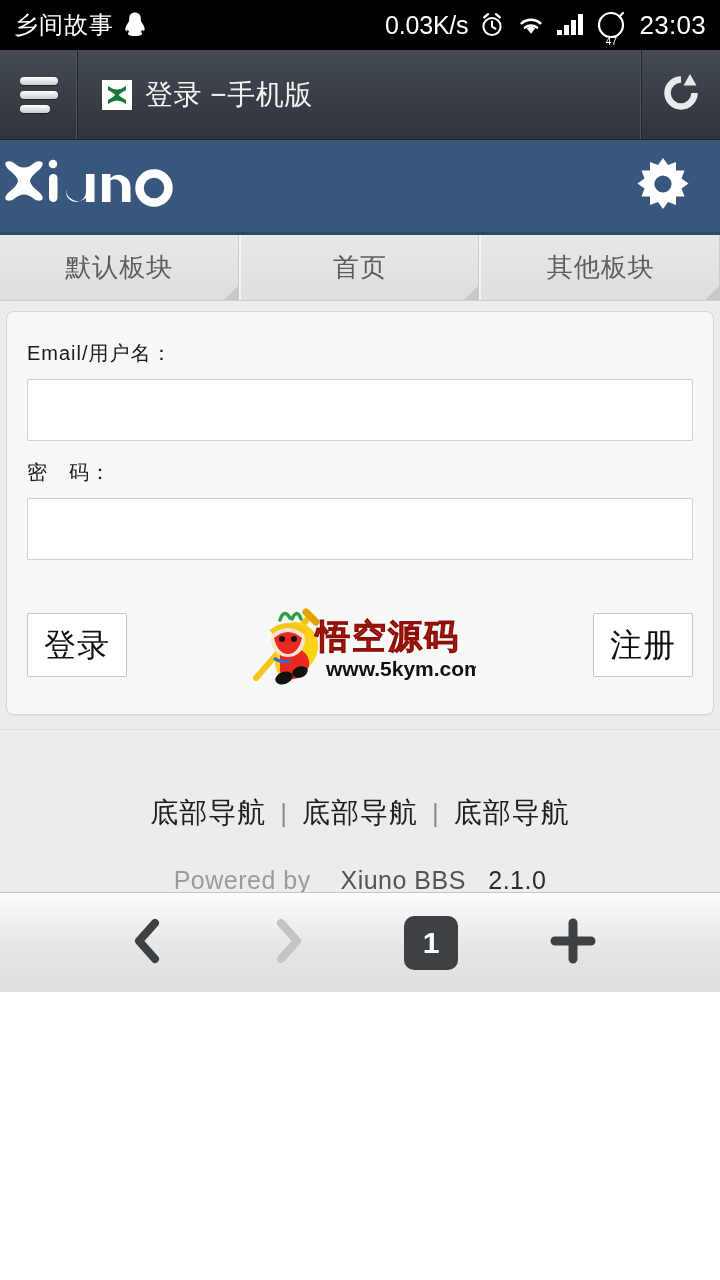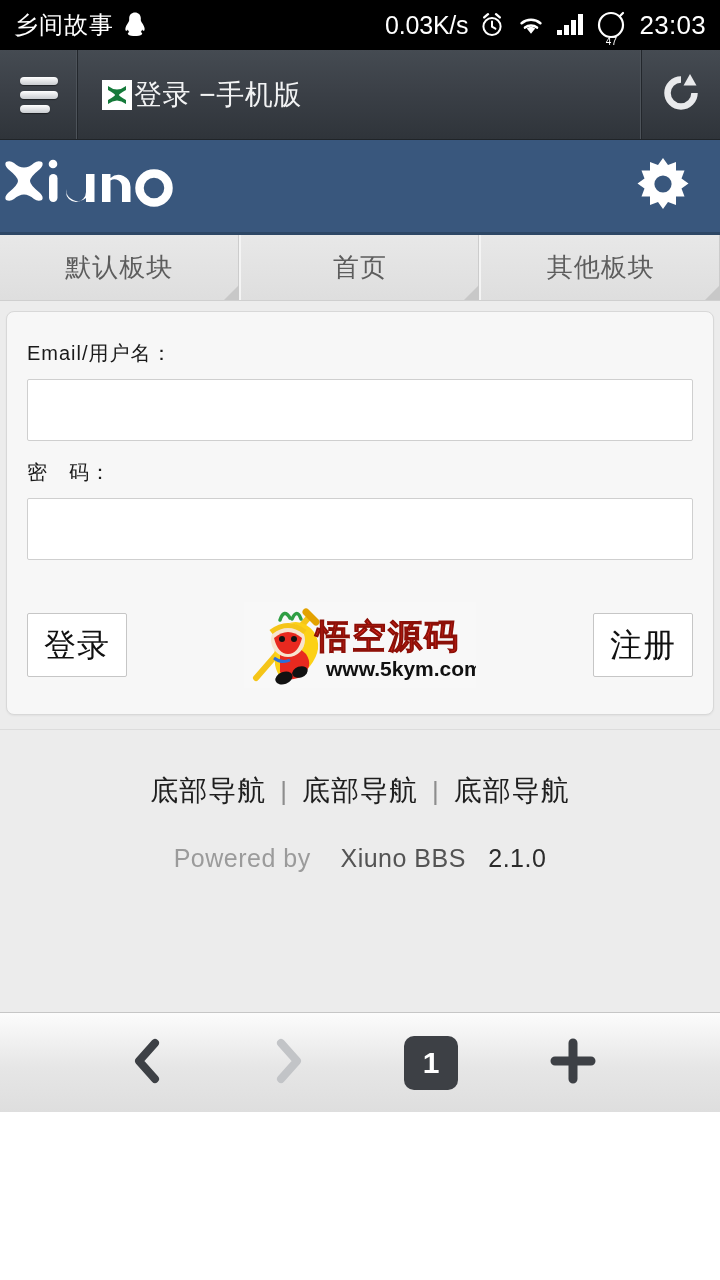--- a/index.html
+++ b/index.html
@@ -4,21 +4,21 @@
 <style>
   * { box-sizing: border-box; margin: 0; padding: 0; }
   html, body {
     width: 720px; height: 1280px;
     font-family: "Liberation Sans", "DejaVu Sans", sans-serif;
     background: #ffffff;
     overflow: hidden;
   }
   #screen {
     position: relative;
-    width: 720px; height: 1112px;
+    width: 720px; height: 992px;
     display: flex; flex-direction: column;
     background: #ececec;
     justify-content: space-between;
   }
 
   
   .statusbar {
     height: 50px; flex: 0 0 50px;
     background: #000000;
     display: flex; align-items: center;
@@ -50,21 +50,21 @@
   .hamburger { display: flex; flex-direction: column; gap: 6px; align-items: flex-start; }
   .hamburger i {
     display: block; height: 8px; border-radius: 4px;
     background: linear-gradient(180deg,#ffffff,#c9ccd0);
     box-shadow: 0 1px 1px rgba(0,0,0,.45);
   }
   .hamburger i:nth-child(1) { width: 38px; }
   .hamburger i:nth-child(2) { width: 38px; }
   .hamburger i:nth-child(3) { width: 30px; }
   .tb-titlewrap {
-    flex: 1; display: flex; align-items: center; gap: 2px;
+    flex: 1; display: flex; align-items: center; gap: 13px;
     padding-left: 24px;
     border-right: 1px solid #23272c;
     box-shadow: inset -1px 0 0 #4d535a;
   }
   .favicon {
     width: 30px; height: 30px; background: #ffffff;
     display: flex; align-items: center; justify-content: center;
     flex: 0 0 30px;
   }
   .tb-title {
@@ -148,21 +148,21 @@
     padding: 12px 16px; min-width: 86px;
     font-family: inherit; cursor: pointer;
     line-height: 1.2;
   }
   .watermark { display:block; }
 
   
   .footer {
     margin-top: 14px;
     border-top: 1px solid #dcdcdc;
-    padding-top: 42px;
+    padding-top: 64px;
     text-align: center;
   }
   .foot-nav {
     font-size: 28px; color: #1f1f1f; letter-spacing: 1px;
     display: flex; align-items: center; justify-content: center; gap: 14px;
   }
   .foot-sep { color: #8d8d8d; font-size: 26px; }
   .foot-copy {
     margin-top: 32px; font-size: 24px; color: #7d7d7d; letter-spacing: 0.5px;
   }

